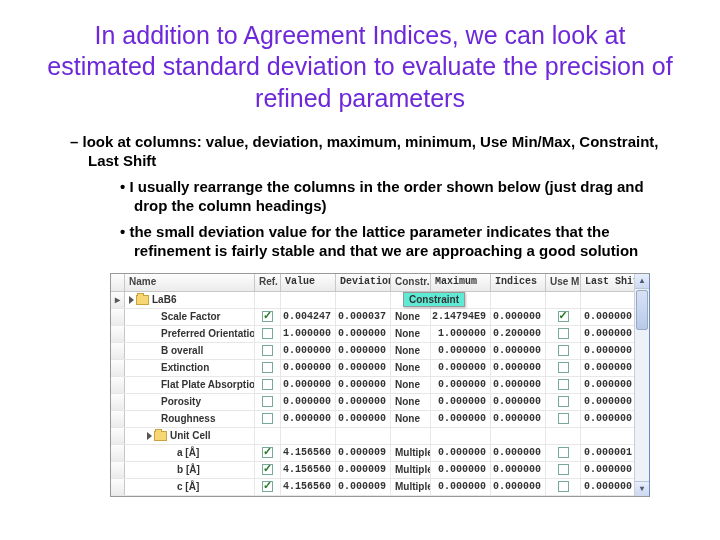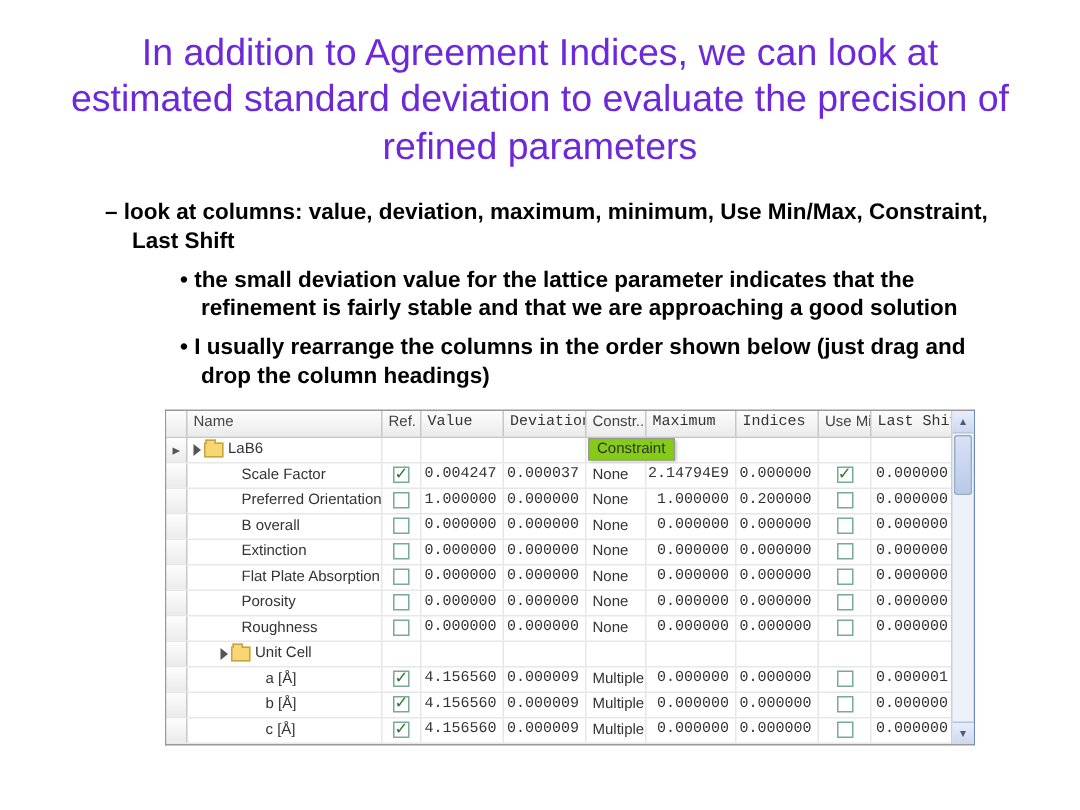--- a/index.html
+++ b/index.html
@@ -27,34 +27,35 @@
   .lvl2::before { content: "• "; }
   .app {
     margin: 12px 30px 0 70px;
     border: 1px solid #999;
     border-right: 1px solid #6a8bc7;
     background: #fff;
     font-family: Tahoma, sans-serif;
     font-size: 10px;
     color: #333;
     position: relative;
+    font-weight: bold;
   }
   .hdr-row { display: flex; background: linear-gradient(#fdfdfd,#ebebeb); border-bottom: 1px solid #c7c7c7; height: 18px; }
   .hdr-cell {
     border-right: 1px solid #c7c7c7;
     padding: 2px 4px;
     white-space: nowrap;
     overflow: hidden;
     font-size: 10px;
     color: #444;
   }
   .tooltip {
     position: absolute;
-    top: 18px; left: 281px;
-    background: #84cc16;
+    top: 18px; left: 292px;
+    background: #5eead4;
     border: 1px solid #999;
     padding: 1px 5px;
     font-size: 10px;
     z-index: 5;
     box-shadow: 1px 1px 2px rgba(0,0,0,.25);
   }
   .grid { display: block; }
   .row { display: flex; height: 17px; border-bottom: 1px solid #e7e7e7; align-items: center; }
   .cell {
     border-right: 1px solid #e7e7e7;
@@ -87,22 +88,22 @@
   .sb-thumb { position:absolute; top:16px; left:1px; right:1px; height:40px; background: linear-gradient(#d7e2f7,#b8c9e8); border:1px solid #9ab; border-radius:2px;}
   .rowmark { width: 14px; border-right: 1px solid #c7c7c7; background: linear-gradient(#fdfdfd,#ebebeb); height:100%; display:flex; align-items:center; justify-content:center; color:#555;}
 </style>
 </head>
 <body>
 
 <div class="slide">
   <h1>In addition to Agreement Indices, we can look at estimated standard deviation to evaluate the precision of refined parameters</h1>
   <div class="bullets">
     <div class="lvl1">look at columns: value, deviation, maximum, minimum, Use Min/Max, Constraint, Last Shift</div>
+    <div class="lvl2">I usually rearrange the columns in the order shown below (just drag and drop the column headings)</div>
     <div class="lvl2">the small deviation value for the lattice parameter indicates that the refinement is fairly stable and that we are approaching a good solution</div>
-    <div class="lvl2">I usually rearrange the columns in the order shown below (just drag and drop the column headings)</div>
   </div>
 
   <div class="app">
     <div class="hdr-row">
       <div class="rowmark"></div>
       <div class="hdr-cell tree">Name</div>
       <div class="hdr-cell c-ref">Ref.</div>
       <div class="hdr-cell c-val">Value</div>
       <div class="hdr-cell c-dev">Deviation</div>
       <div class="hdr-cell c-con">Constr..</div>

